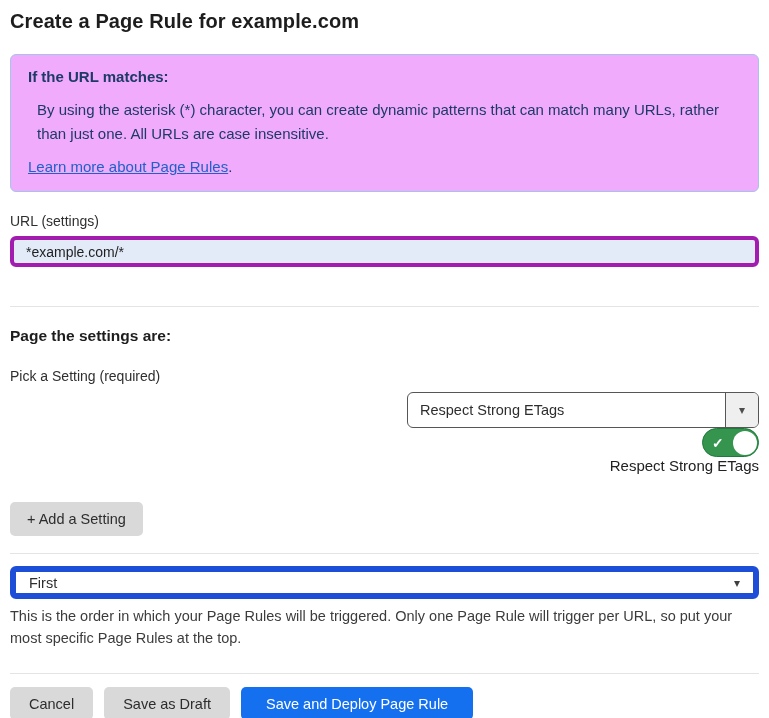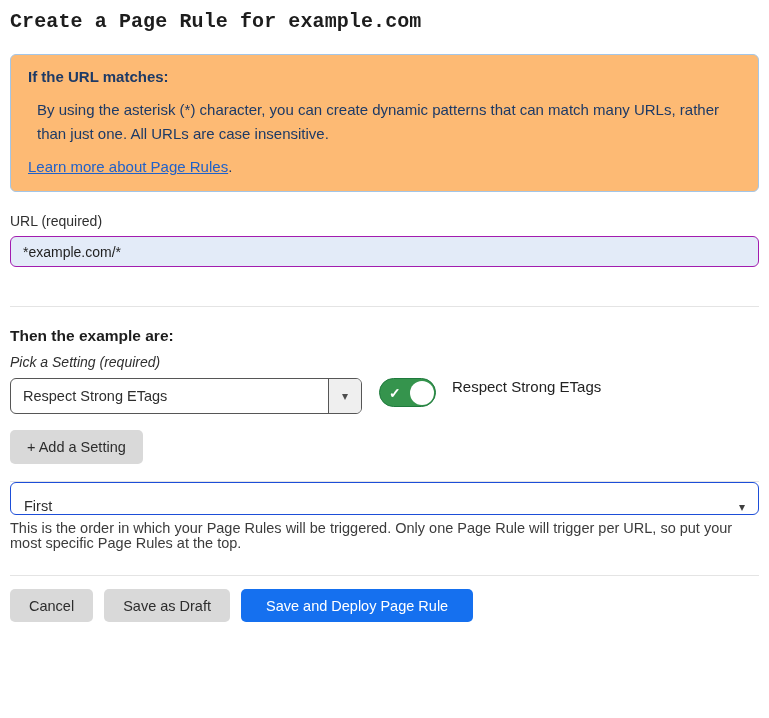--- a/index.html
+++ b/index.html
@@ -13,25 +13,24 @@
     overflow: hidden;
   }
   .container { padding: 8px 10px 0 10px; }
 
   .page-title {
     font-size: 20px;
     font-weight: 700;
     color: #1d1d1d;
     margin: 2px 0 21px 0;
     letter-spacing: 0.1px;
-    font-family: Liberation Mono, monospace;
   }
 
   .info-box {
-    background: #fdba74;
+    background: #f0abfc;
     border: 1px solid #a3c6e8;
     border-radius: 6px;
     padding: 10px 23px 12px 17px;
     font-size: 15px;
     line-height: 24px;
     color: #1d3a66;
   }
   .info-heading { font-weight: 700; }
   .info-body { margin: 9px; }
   .info-link {
@@ -44,21 +43,21 @@
   .field-label {
     font-size: 14px;
     color: #2f2f2f;
     margin: 21px 0 7px 0;
   }
 
   .url-input {
     width: 100%;
     height: 31px;
     background: #e3ebf8;
-    border: 1px solid #a21caf;
+    border: 4px solid #a21caf;
     border-radius: 6px;
     padding: 0 12px;
     font-size: 14px;
     font-family: "Liberation Sans", sans-serif;
     color: #1f1f1f;
     outline: none;
   }
 
   .divider {
     border: none;
@@ -69,26 +68,27 @@
   .divider-2 { margin-top: 17px; }
   .divider-3 { margin-top: 24px; }
 
   .section-heading {
     font-size: 15.5px;
     font-weight: 700;
     color: #1d1d1d;
     margin: 20px 0 0 0;
   }
 
-  .picker-label { margin-top: 9px; font-style: italic; }
+  .picker-label { margin-top: 23px; }
 
   .setting-row {
     display: flex;
-    align-items: flex-start;
+    align-items: flex-end;
     margin-top: 8px;
+    flex-direction: column;
   }
 
   .setting-select {
     width: 352px;
     height: 36px;
     display: flex;
     align-items: stretch;
     border: 1px solid #565656;
     border-radius: 6px;
     background: #ffffff;
@@ -145,55 +145,55 @@
     background: #ffffff;
     border-radius: 50%;
   }
   .toggle-text {
     margin-left: 16px;
     font-size: 15px;
     color: #222222;
   }
 
   .add-setting-btn {
-    margin-top: 16px;
+    margin-top: 28px;
     display: inline-block;
     background: #d9d9d9;
     color: #2d2d2d;
     border: none;
     border-radius: 5px;
     padding: 9px 17px;
     font-size: 14.5px;
     font-family: "Liberation Sans", sans-serif;
     cursor: pointer;
   }
 
   .order-select {
     width: 100%;
     height: 33px;
-    border: 1px solid #1d4ed8;
-    border-radius: 6px;
-    background: #ffffff;
-    display: flex;
-    align-items: flex-end;
+    border: 6px solid #1d4ed8;
+    border-radius: 6px;
+    background: #ffffff;
+    display: flex;
+    align-items: center;
     justify-content: space-between;
     padding: 0 13px;
     font-size: 14.5px;
     color: #2e2e2e;
-    margin-top: 0;
+    margin-top: 12px;
     cursor: pointer;
   }
   .order-select-arrow {
     font-size: 12px;
     color: #3f3f3f;
   }
 
   .help-text {
     font-size: 14.5px;
-    line-height: 15px;
+    line-height: 22px;
     color: #3c3c3c;
     margin: 6px 0 16px 0;
   }
 
   .actions {
     display: flex;
     align-items: center;
     gap: 11px;
     margin-top: 13px;
   }
@@ -215,26 +215,26 @@
 <div class="container">
 
   <h1 class="page-title">Create a Page Rule for example.com</h1>
 
   <div class="info-box">
     <div class="info-heading">If the URL matches:</div>
     <p class="info-body">By using the asterisk (*) character, you can create dynamic patterns that can match many URLs, rather than just one. All URLs are case insensitive.</p>
     <div><a class="info-link">Learn more about Page Rules</a><span class="info-link-suffix">.</span></div>
   </div>
 
-  <div class="field-label">URL (required)</div>
+  <div class="field-label">URL (settings)</div>
   <input class="url-input" type="text" value="*example.com/*" style="">
 
   <hr class="divider divider-1">
 
-  <div class="section-heading">Then the example are:</div>
+  <div class="section-heading">Page the settings are:</div>
 
   <div class="field-label picker-label">Pick a Setting (required)</div>
 
   <div class="setting-row">
     <div class="setting-select">
       <div class="setting-select-value">Respect Strong ETags</div>
       <div class="setting-select-arrow">▾</div>
     </div>
     <div class="toggle">
       <span class="toggle-check">✓</span>

